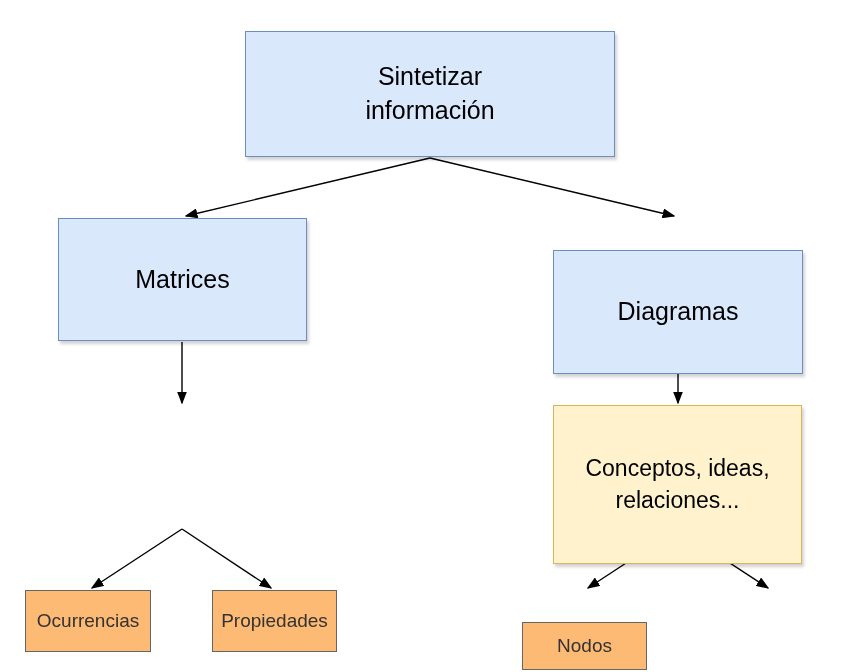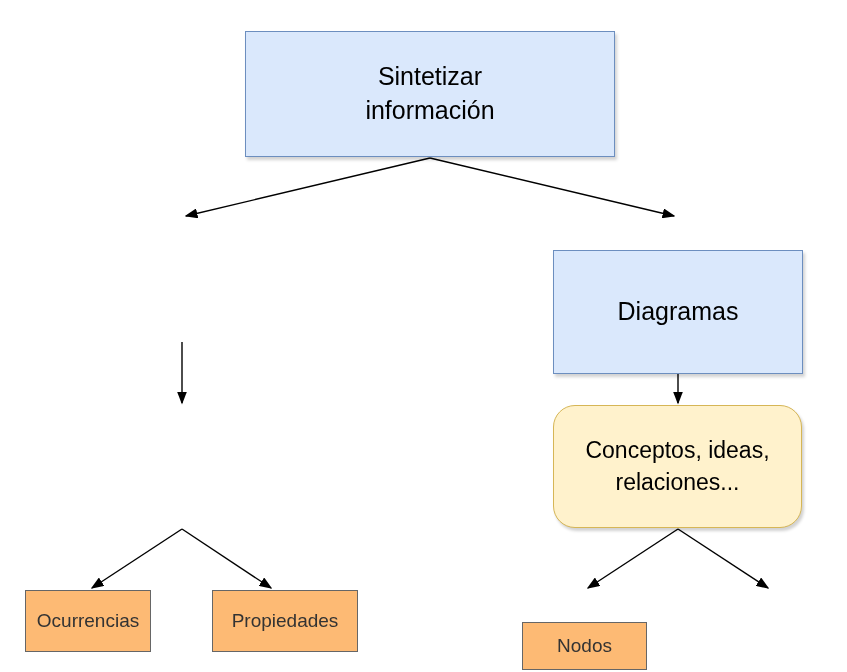--- a/index.html
+++ b/index.html
@@ -52,23 +52,23 @@
     border: 1px solid #666666;
     color: #333333;
     font-size: 19px;
   }
 
   
   #node-root        { left: 245px; top: 31px;  width: 370px; height: 126px; }
   #node-matrices    { left: 58px;  top: 218px; width: 249px; height: 123px; }
   #node-diagramas   { left: 553px; top: 218px; width: 250px; height: 124px; margin-top: 32px; }
   #node-entidades   { left: 58px;  top: 405px; width: 249px; height: 123px; }
-  #node-conceptos   { left: 553px; top: 405px; width: 249px; height: 123px; border-radius: 22px; }
+  #node-conceptos   { left: 553px; top: 405px; width: 249px; height: 159px; }
   #node-ocurrencias { left: 25px;  top: 590px; width: 126px; height: 62px; }
-  #node-propiedades { left: 212px; top: 590px; width: 146px; height: 62px; }
+  #node-propiedades { left: 212px; top: 590px; width: 125px; height: 62px; }
   #node-nodos       { left: 522px; top: 622px; width: 125px; height: 48px; }
   #node-arcos       { left: 709px; top: 590px; width: 125px; height: 62px; }
 </style>
 </head>
 <body>
 
 <div class="canvas">
 
   <svg class="connectors" width="847" height="672" viewBox="0 0 847 672" xmlns="http://www.w3.org/2000/svg">
     <defs>
@@ -82,20 +82,21 @@
     <line x1="678" y1="343" x2="678" y2="403" stroke="#000000" stroke-width="1.4" marker-end="url(#arrowhead)"></line>
     <line x1="182" y1="529" x2="92" y2="588" stroke="#000000" stroke-width="1.4" marker-end="url(#arrowhead)"></line>
     <line x1="182" y1="529" x2="271" y2="588" stroke="#000000" stroke-width="1.4" marker-end="url(#arrowhead)"></line>
     <line x1="678" y1="529" x2="588" y2="588" stroke="#000000" stroke-width="1.4" marker-end="url(#arrowhead)"></line>
     <line x1="678" y1="529" x2="768" y2="588" stroke="#000000" stroke-width="1.4" marker-end="url(#arrowhead)"></line>
   </svg>
 
   <div id="node-root" class="node blue">Sintetizar
 información</div>
 
+  <div id="node-matrices" class="node blue">Matrices</div>
 
   <div id="node-diagramas" class="node blue">Diagramas</div>
 
 
   <div id="node-conceptos" class="node yellow">Conceptos, ideas,
 relaciones...</div>
 
   <div id="node-ocurrencias" class="node gray">Ocurrencias</div>
 
   <div id="node-propiedades" class="node gray">Propiedades</div>

